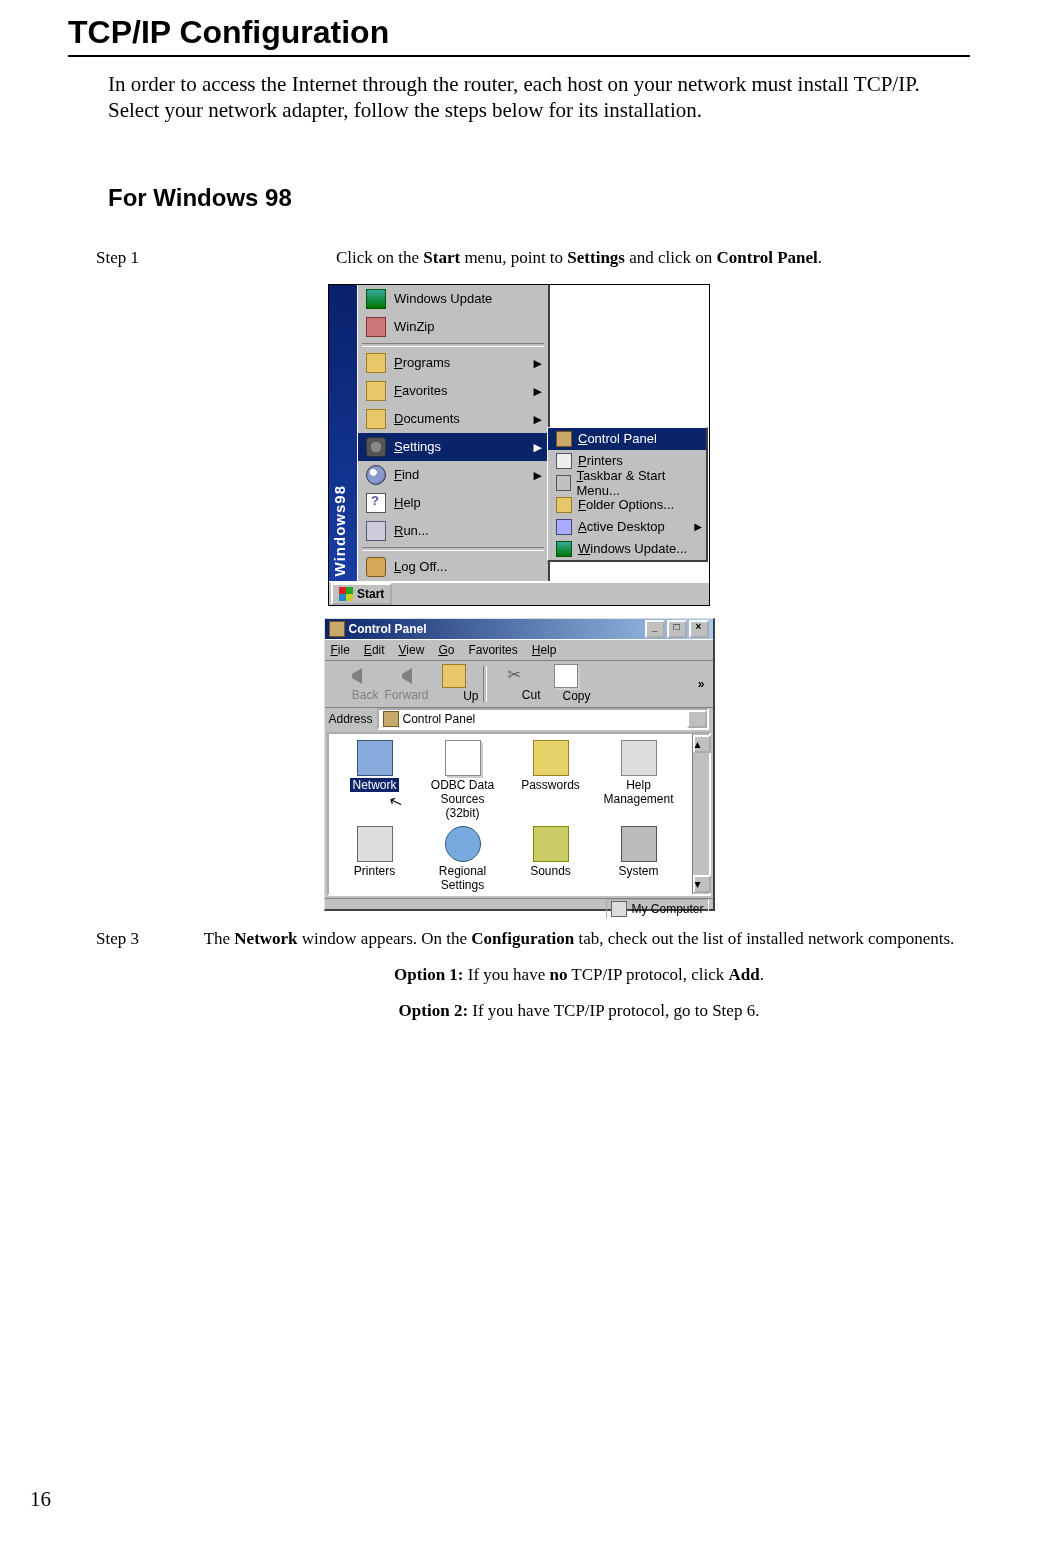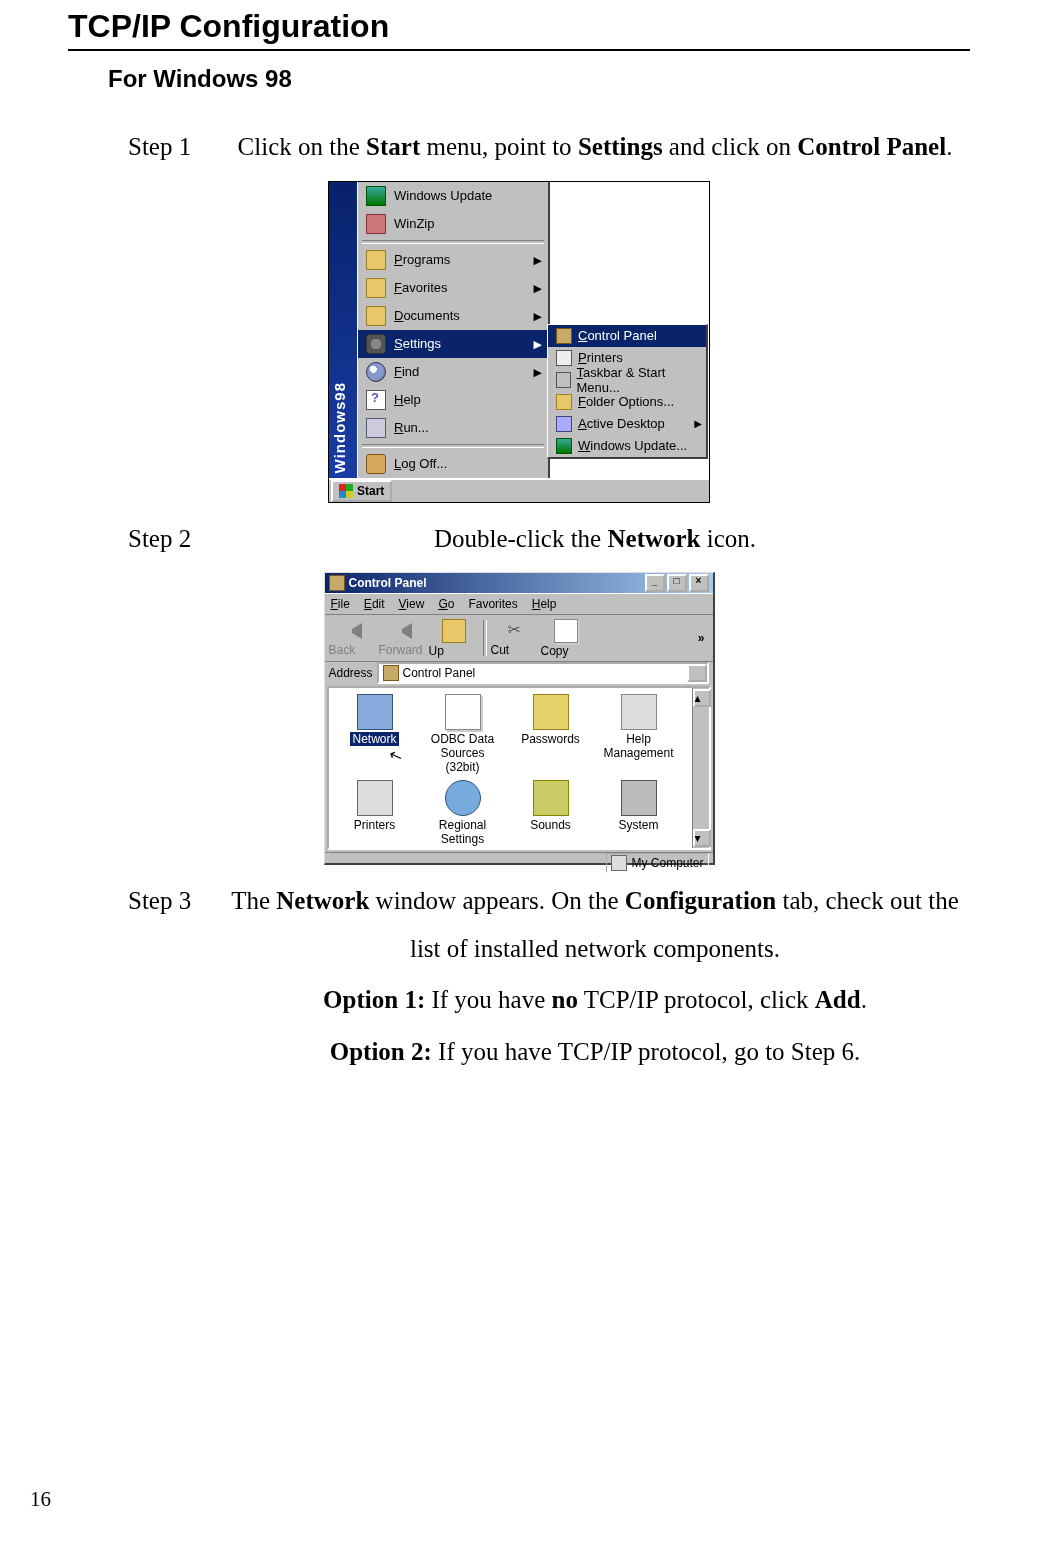--- a/index.html
+++ b/index.html
@@ -6,21 +6,21 @@
     margin: 0;
     padding: 0;
     font-family: "Times New Roman", Times, serif;
     width: 1038px;
     height: 1550px;
     background: #fff;
     color: #000;
     position: relative;
   }
   .page {
-    padding: 2px 68px 0 68px;
+    padding: 8px 68px 0 68px;
   }
   .title {
     font-family: Arial, Helvetica, sans-serif;
     font-weight: bold;
     font-size: 32px;
     margin: 0;
     padding-top: 6px;
   }
   .rule {
     border: none;
@@ -33,22 +33,22 @@
     margin: 0 0 60px 40px;
   }
   .subhead {
     font-family: Arial, Helvetica, sans-serif;
     font-weight: bold;
     font-size: 24px;
     margin: 0 0 30px 40px;
   }
   .step-row {
     display: flex;
-    margin-left: 60px;
-    font-size: 25px;
+    margin-left: 28px;
+    font-size: 17px;
     line-height: 1.9;
   }
   .step-label {
     width: 92px;
     flex: 0 0 92px;
   }
   .step-body {
     flex: 1;
     text-align: center;
   }
@@ -162,21 +162,21 @@
     border-left:1px solid #dfdfdf; border-top:1px solid #dfdfdf;
     border-right:2px solid #404040; border-bottom:2px solid #404040;
     background:#c0c0c0; position:relative;
   }
   .cp-title{height:20px;background:linear-gradient(90deg,#0a246a,#a6caf0);color:#fff;display:flex;align-items:center;padding:0 4px;gap:4px;font-weight:bold;}
   .cp-title-ico{width:14px;height:14px;background:#c7a96a;border:1px solid #7a5520;}
   .cp-winbtns{margin-left:auto;display:flex;gap:2px;}
   .cp-wb{width:16px;height:14px;background:#c0c0c0;border:2px outset #fff;font-size:10px;line-height:10px;text-align:center;color:#000;}
   .cp-menu{height:20px;display:flex;align-items:center;gap:14px;padding:0 6px;border-top:1px solid #fff;}
   .cp-toolbar{height:46px;border-top:1px solid #808080;border-bottom:1px solid #808080;display:flex;align-items:center;padding:0 4px;}
-  .cp-tool{width:50px;text-align:left;color:#000;}
+  .cp-tool{width:50px;text-align:right;color:#000;}
   .cp-tool.disabled{color:#808080;}
   .cp-tico{width:22px;height:22px;margin:0 auto 1px;display:block;}
   .tb-back{position:relative;}
   .tb-back::before{content:"";position:absolute;inset:3px;border-left:10px solid #808080;border-top:6px solid transparent;border-bottom:6px solid transparent;transform:scaleX(-1);left:5px;}
   .tb-fwd::before{content:"";position:absolute;inset:3px;border-left:10px solid #808080;border-top:6px solid transparent;border-bottom:6px solid transparent;left:7px;}
   .tb-up{background:#e6c76a;border:1px solid #a07d20;}
   .tb-cut{position:relative;color:#555;}
   .tb-cut::after{content:"✂";position:absolute;left:3px;top:0;font-size:16px;}
   .tb-copy{background:#fff;border:1px solid #888;box-shadow:2px 2px 0 #ccc;}
   .cp-tool-sep{width:2px;height:36px;border-left:1px solid #808080;border-right:1px solid #fff;margin:0 4px;}
@@ -204,20 +204,21 @@
   .mc-ico{width:14px;height:14px;background:#ddd;border:1px solid #666;}
   .cursor-ptr{position:absolute;left:60px;top:58px;font-size:16px;transform:rotate(-20deg);}
 
 </style>
 </head>
 <body>
 
 <div class="page">
   <h1 class="title">TCP/IP Configuration</h1>
   <hr class="rule">
+  <p class="intro">In order to access the Internet through the router, each host on your network must install TCP/IP. Select your network adapter, follow the steps below for its installation.</p>
 
   <h2 class="subhead">For Windows 98</h2>
 
   <div class="step-row">
     <div class="step-label">Step 1</div>
     <div class="step-body">
       <p>
         <span>Click on the </span><b>Start</b><span> menu, point to </span><b>Settings</b><span> and click on </span><b>Control Panel</b><span>.</span>
       </p>
     </div>
@@ -310,28 +311,20 @@
       </div>
       <div class="sm-taskbar">
         <div class="sm-startbtn">
             <span class="sm-winlogo"></span>
             <span>Start</span>
           </div>
       </div>
     </div>
   </div>
 
-  <div class="step-row">
-    <div class="step-label">Step 2</div>
-    <div class="step-body">
-      <p>
-        <span>Double-click the </span><b>Network</b><span> icon.</span>
-      </p>
-    </div>
-  </div>
 
   <div class="figure">
     <div class="cp-wrap">
       <div class="cp-title">
         <span class="cp-title-ico"></span>
         <span>Control Panel</span>
         <span class="cp-winbtns">
           <span class="cp-wb">_</span>
           <span class="cp-wb">□</span>
           <span class="cp-wb">×</span>

